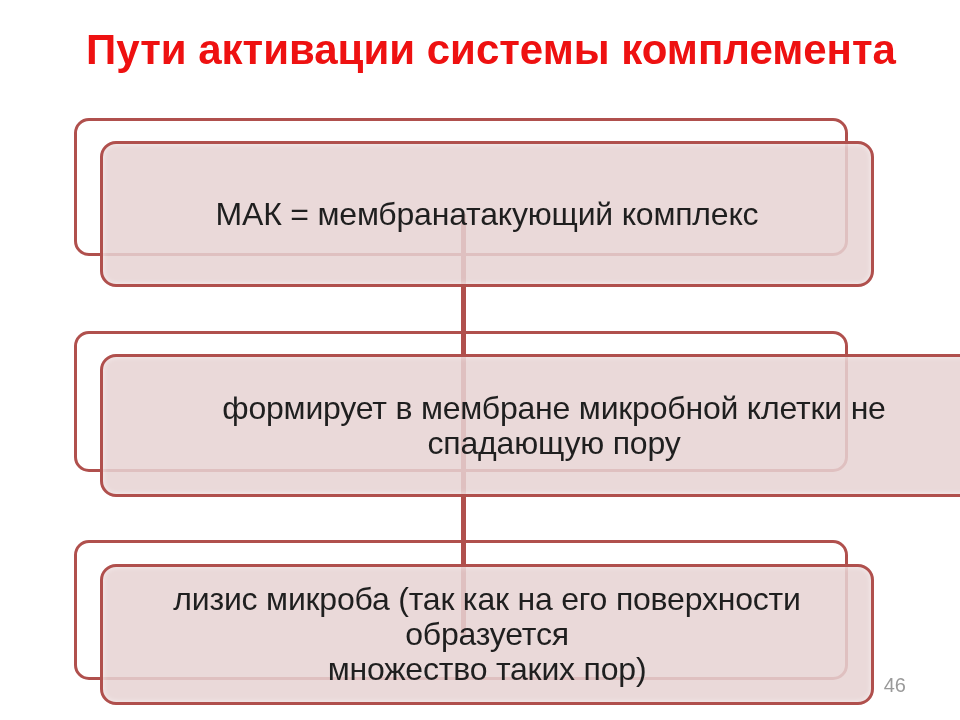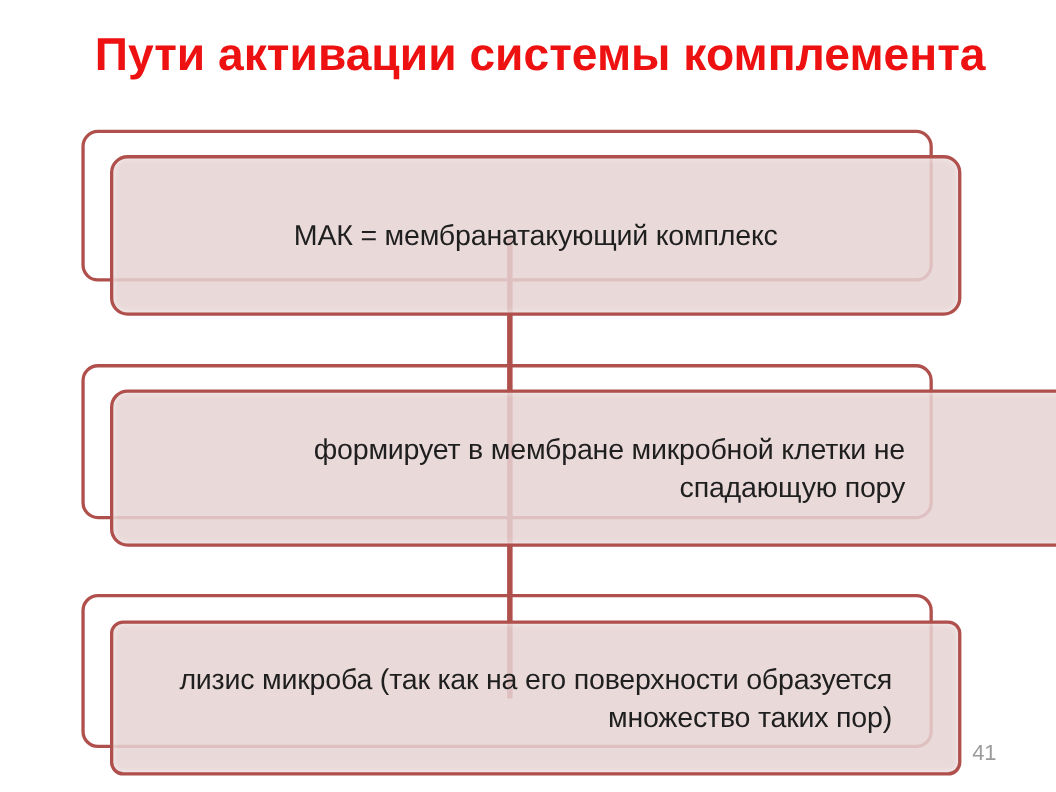--- a/index.html
+++ b/index.html
@@ -52,34 +52,34 @@
     border-radius: 16px;
     background: var(--box-fill, rgba(231,211,211,0.86));
     box-shadow: inset 0 0 5px 1px rgba(255,255,255,0.45);
     z-index: 3;
     display: flex;
     align-items: center;
     justify-content: center;
   }
   .step-text {
     white-space: pre-line;
-    text-align: right;
-    font-size: 26px;
+    text-align: center;
+    font-size: 32px;
     line-height: 35px;
     letter-spacing: -0.2px;
     color: var(--text-color, #1f1f1f);
     padding: 0 8px;
   }
   
   .g1 .outline-box { left: 74px;  top: 118px; width: 774px; height: 138px; }
   .g1 .filled-box  { left: 100px; top: 141px; width: 774px; height: 146px; }
   .g2 .outline-box { left: 74px;  top: 331px; width: 774px; height: 141px; }
   .g2 .filled-box  { left: 100px; top: 354px; width: 908px; height: 143px; }
   .g3 .outline-box { left: 74px;  top: 540px; width: 774px; height: 140px; }
-  .g3 .filled-box  { left: 100px; top: 564px; width: 774px; height: 141px; border-radius: 12px; }
+  .g3 .filled-box  { left: 100px; top: 564px; width: 774px; height: 141px; }
   .page-number {
     position: absolute;
     top: 674px;
     right: 54px;
     font-size: 20px;
     line-height: 22px;
     color: var(--page-num-color, #9a9a9a);
     z-index: 4;
   }
 </style>
@@ -113,15 +113,15 @@
     <div class="group g3">
       <div class="outline-box"></div>
       <div class="filled-box">
         <span class="step-text">лизис микроба (так как на его поверхности образуется
 множество таких пор)</span>
       </div>
     </div>
 
   </div>
 
-  <div class="page-number">41</div>
+  <div class="page-number">46</div>
 
 </div>
 
 </body></html>

